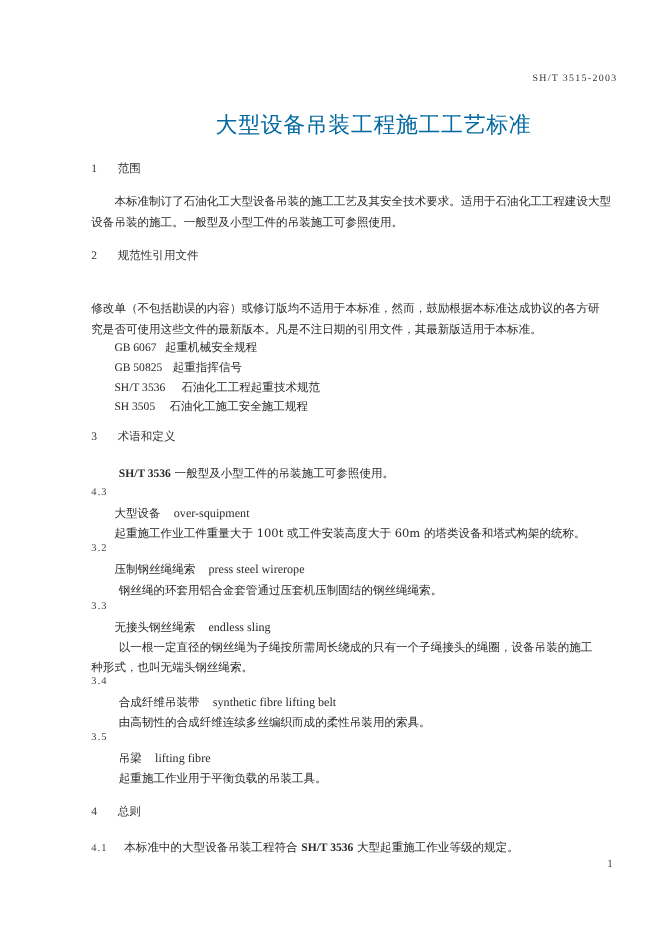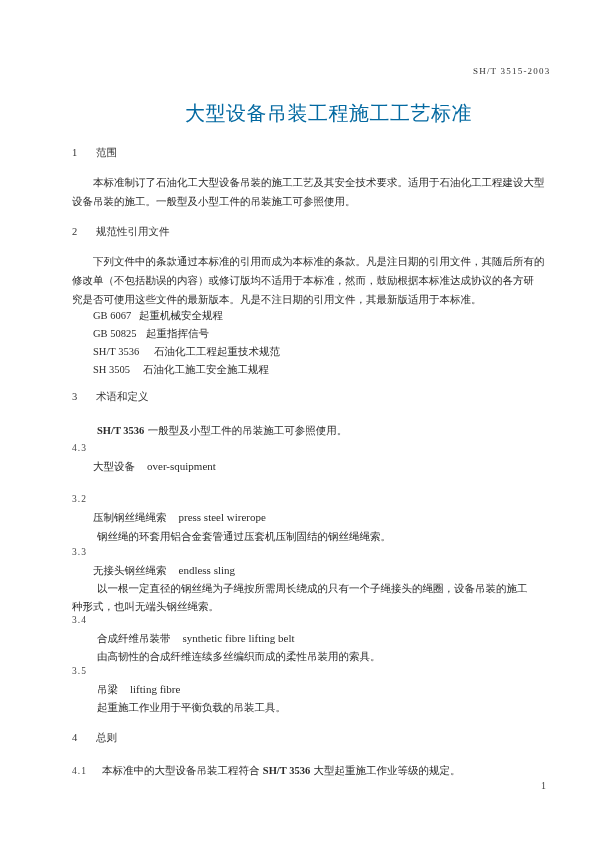--- a/index.html
+++ b/index.html
@@ -10,21 +10,21 @@
     body {
       width: 600px;
       height: 849px;
       position: relative;
       overflow: hidden;
       font-family: "DejaVu Serif", "Liberation Serif", serif;
       color: #2a2a2a;
     }
     .page {
       position: absolute;
-      left: 5px; top: 0;
+      left: 16px; top: 0;
       width: 520px;
       height: 849px;
     }
     .abs { position: absolute; white-space: nowrap; }
     .std-number {
       font-family: "Liberation Serif", serif;
       font-size: 9px;
       letter-spacing: 1.2px;
       color: #333;
     }
@@ -72,21 +72,20 @@
 
   <div class="abs sec-head" style="left:67px; top:146px;">
     <span class="num">1</span><span>范围</span>
   </div>
   <div class="abs line" style="left:88px; top:176px;">本标准制订了石油化工大型设备吊装的施工工艺及其安全技术要求。适用于石油化工工程建设大型</div>
   <div class="abs line" style="left:67px; top:195px;">设备吊装的施工。一般型及小型工件的吊装施工可参照使用。</div>
 
   <div class="abs sec-head" style="left:67px; top:225px;">
     <span class="num">2</span><span>规范性引用文件</span>
   </div>
-  <div class="abs line" style="left:88px; top:255px;">下列文件中的条款通过本标准的引用而成为本标准的条款。凡是注日期的引用文件，其随后所有的</div>
   <div class="abs line" style="left:67px; top:274px;">修改单（不包括勘误的内容）或修订版均不适用于本标准，然而，鼓励根据本标准达成协议的各方研</div>
   <div class="abs line" style="left:67px; top:293px;">究是否可使用这些文件的最新版本。凡是不注日期的引用文件，其最新版适用于本标准。</div>
 
   <div class="abs line" style="left:88px; top:309px;">
     <span class="ref-code" style="width:46px;">GB 6067</span><span>起重机械安全规程</span>
   </div>
   <div class="abs line" style="left:88px; top:327px;">
     <span class="ref-code" style="width:53px;">GB 50825</span><span>起重指挥信号</span>
   </div>
   <div class="abs line" style="left:88px; top:345px;">
@@ -100,20 +99,21 @@
     <span class="num">3</span><span>术语和定义</span>
   </div>
   <div class="abs line" style="left:92px; top:424px;">
     <span class="bold-en">SH/T 3536</span><span> 一般型及小型工件的吊装施工可参照使用。</span>
   </div>
 
   <div class="abs clause-num" style="left:67px; top:443px;">4.3</div>
   <div class="abs line" style="left:88px; top:460px;">
     <span>大型设备</span><span class="en" style="margin-left:12px;">over-squipment</span>
   </div>
+  <div class="abs line" style="left:88px; top:478px;">起重施工作业工件重量大于 100t 或工件安装高度大于 60m 的塔类设备和塔式构架的统称。</div>
 
   <div class="abs clause-num" style="left:67px; top:494px;">3.2</div>
   <div class="abs line" style="left:88px; top:511px;">
     <span>压制钢丝绳绳索</span><span class="en" style="margin-left:12px;">press steel wirerope</span>
   </div>
   <div class="abs line" style="left:92px; top:530px;">钢丝绳的环套用铝合金套管通过压套机压制固结的钢丝绳绳索。</div>
 
   <div class="abs clause-num" style="left:67px; top:547px;">3.3</div>
   <div class="abs line" style="left:88px; top:564px;">
     <span>无接头钢丝绳索</span><span class="en" style="margin-left:12px;">endless sling</span>

